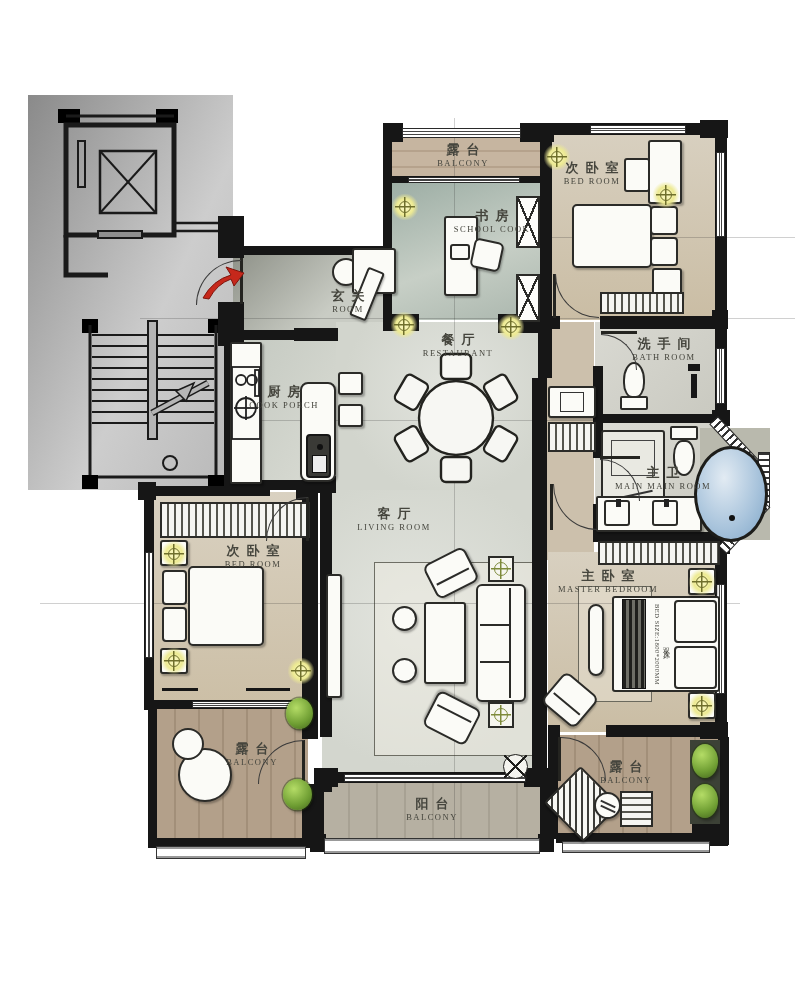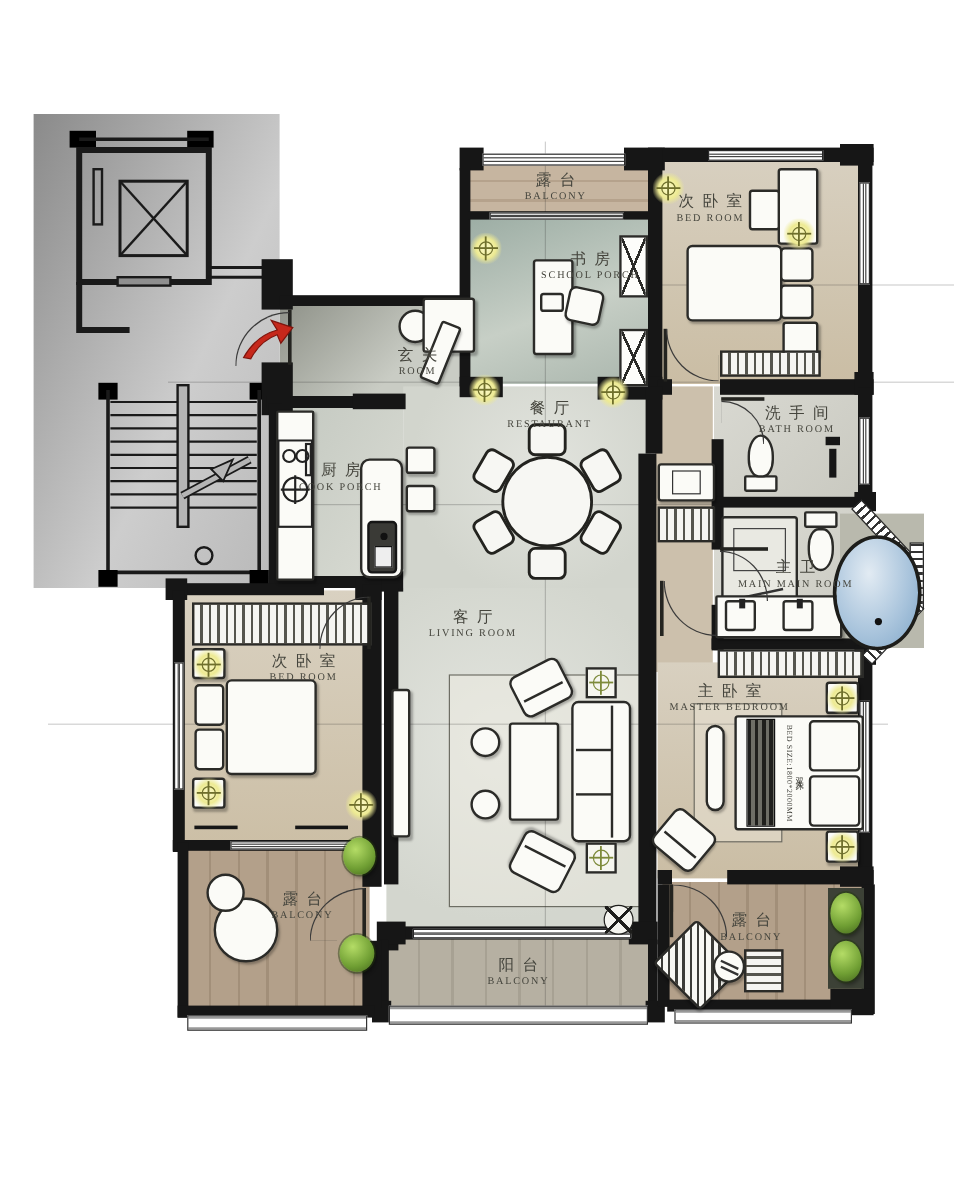--- a/index.html
+++ b/index.html
@@ -43,21 +43,21 @@
                linear-gradient(-45deg,transparent 46%,#1e1e1c 46% 54%,transparent 54%);}
   .plant{position:absolute;border-radius:50%;z-index:9;
     background:radial-gradient(circle at 38% 32%,#b4dc66,#6f9e33 60%,#44661d);
     box-shadow:0 0 0 1.5px rgba(35,60,10,.45),2px 3px 3px rgba(0,0,0,.3);}
   .xcab{position:absolute;z-index:7;border:2px solid #2b2b28;background:
     linear-gradient(to bottom right,transparent 47%,#2b2b28 47% 53%,transparent 53%),
     linear-gradient(to top right,transparent 47%,#2b2b28 47% 53%,transparent 53%),#fdfdfa;
     box-sizing:border-box;}
   .rlabel{position:absolute;transform:translateX(-50%);text-align:center;color:#45453d;
     white-space:nowrap;line-height:1.2;z-index:10;}
-  .rlabel .cn{display:block;font-size:13px;font-weight:normal;letter-spacing:7px;text-indent:7px;text-align:center;}
+  .rlabel .cn{display:block;font-size:13px;font-weight:bold;letter-spacing:7px;text-indent:7px;text-align:center;}
   .rlabel .en{display:block;font-size:8.5px;letter-spacing:1.5px;}
   .bedtext{position:absolute;z-index:8;writing-mode:vertical-rl;font-size:6.5px;color:#3c3c36;
     letter-spacing:.5px;text-align:center;font-family:"Liberation Serif",serif;}
   .sill{position:absolute;z-index:6;background:#fff;border:1px solid #333;box-sizing:border-box;
     box-shadow:inset 0 2px 0 #999, inset 0 -2px 0 #999;}
 </style>
 </head>
 <body>
 
 <div id="plan">
@@ -387,21 +387,21 @@
   <div class="lamp" style="left:288px;top:658px;"></div>
   <div class="lamp" style="left:689px;top:569px;"></div>
   <div class="lamp" style="left:689px;top:693px;"></div>
 
   <div class="rlabel" style="left:463px;top:142px;">
     <span class="cn">露台</span>
     <span class="en">BALCONY</span>
   </div>
   <div class="rlabel" style="left:492px;top:208px;">
     <span class="cn">书房</span>
-    <span class="en">SCHOOL PORCH</span>
+    <span class="en">SCHOOL COOK</span>
   </div>
   <div class="rlabel" style="left:592px;top:160px;">
     <span class="cn">次卧室</span>
     <span class="en">BED ROOM</span>
   </div>
   <div class="rlabel" style="left:348px;top:288px;">
     <span class="cn">玄关</span>
     <span class="en">ROOM</span>
   </div>
   <div class="rlabel" style="left:458px;top:332px;">

